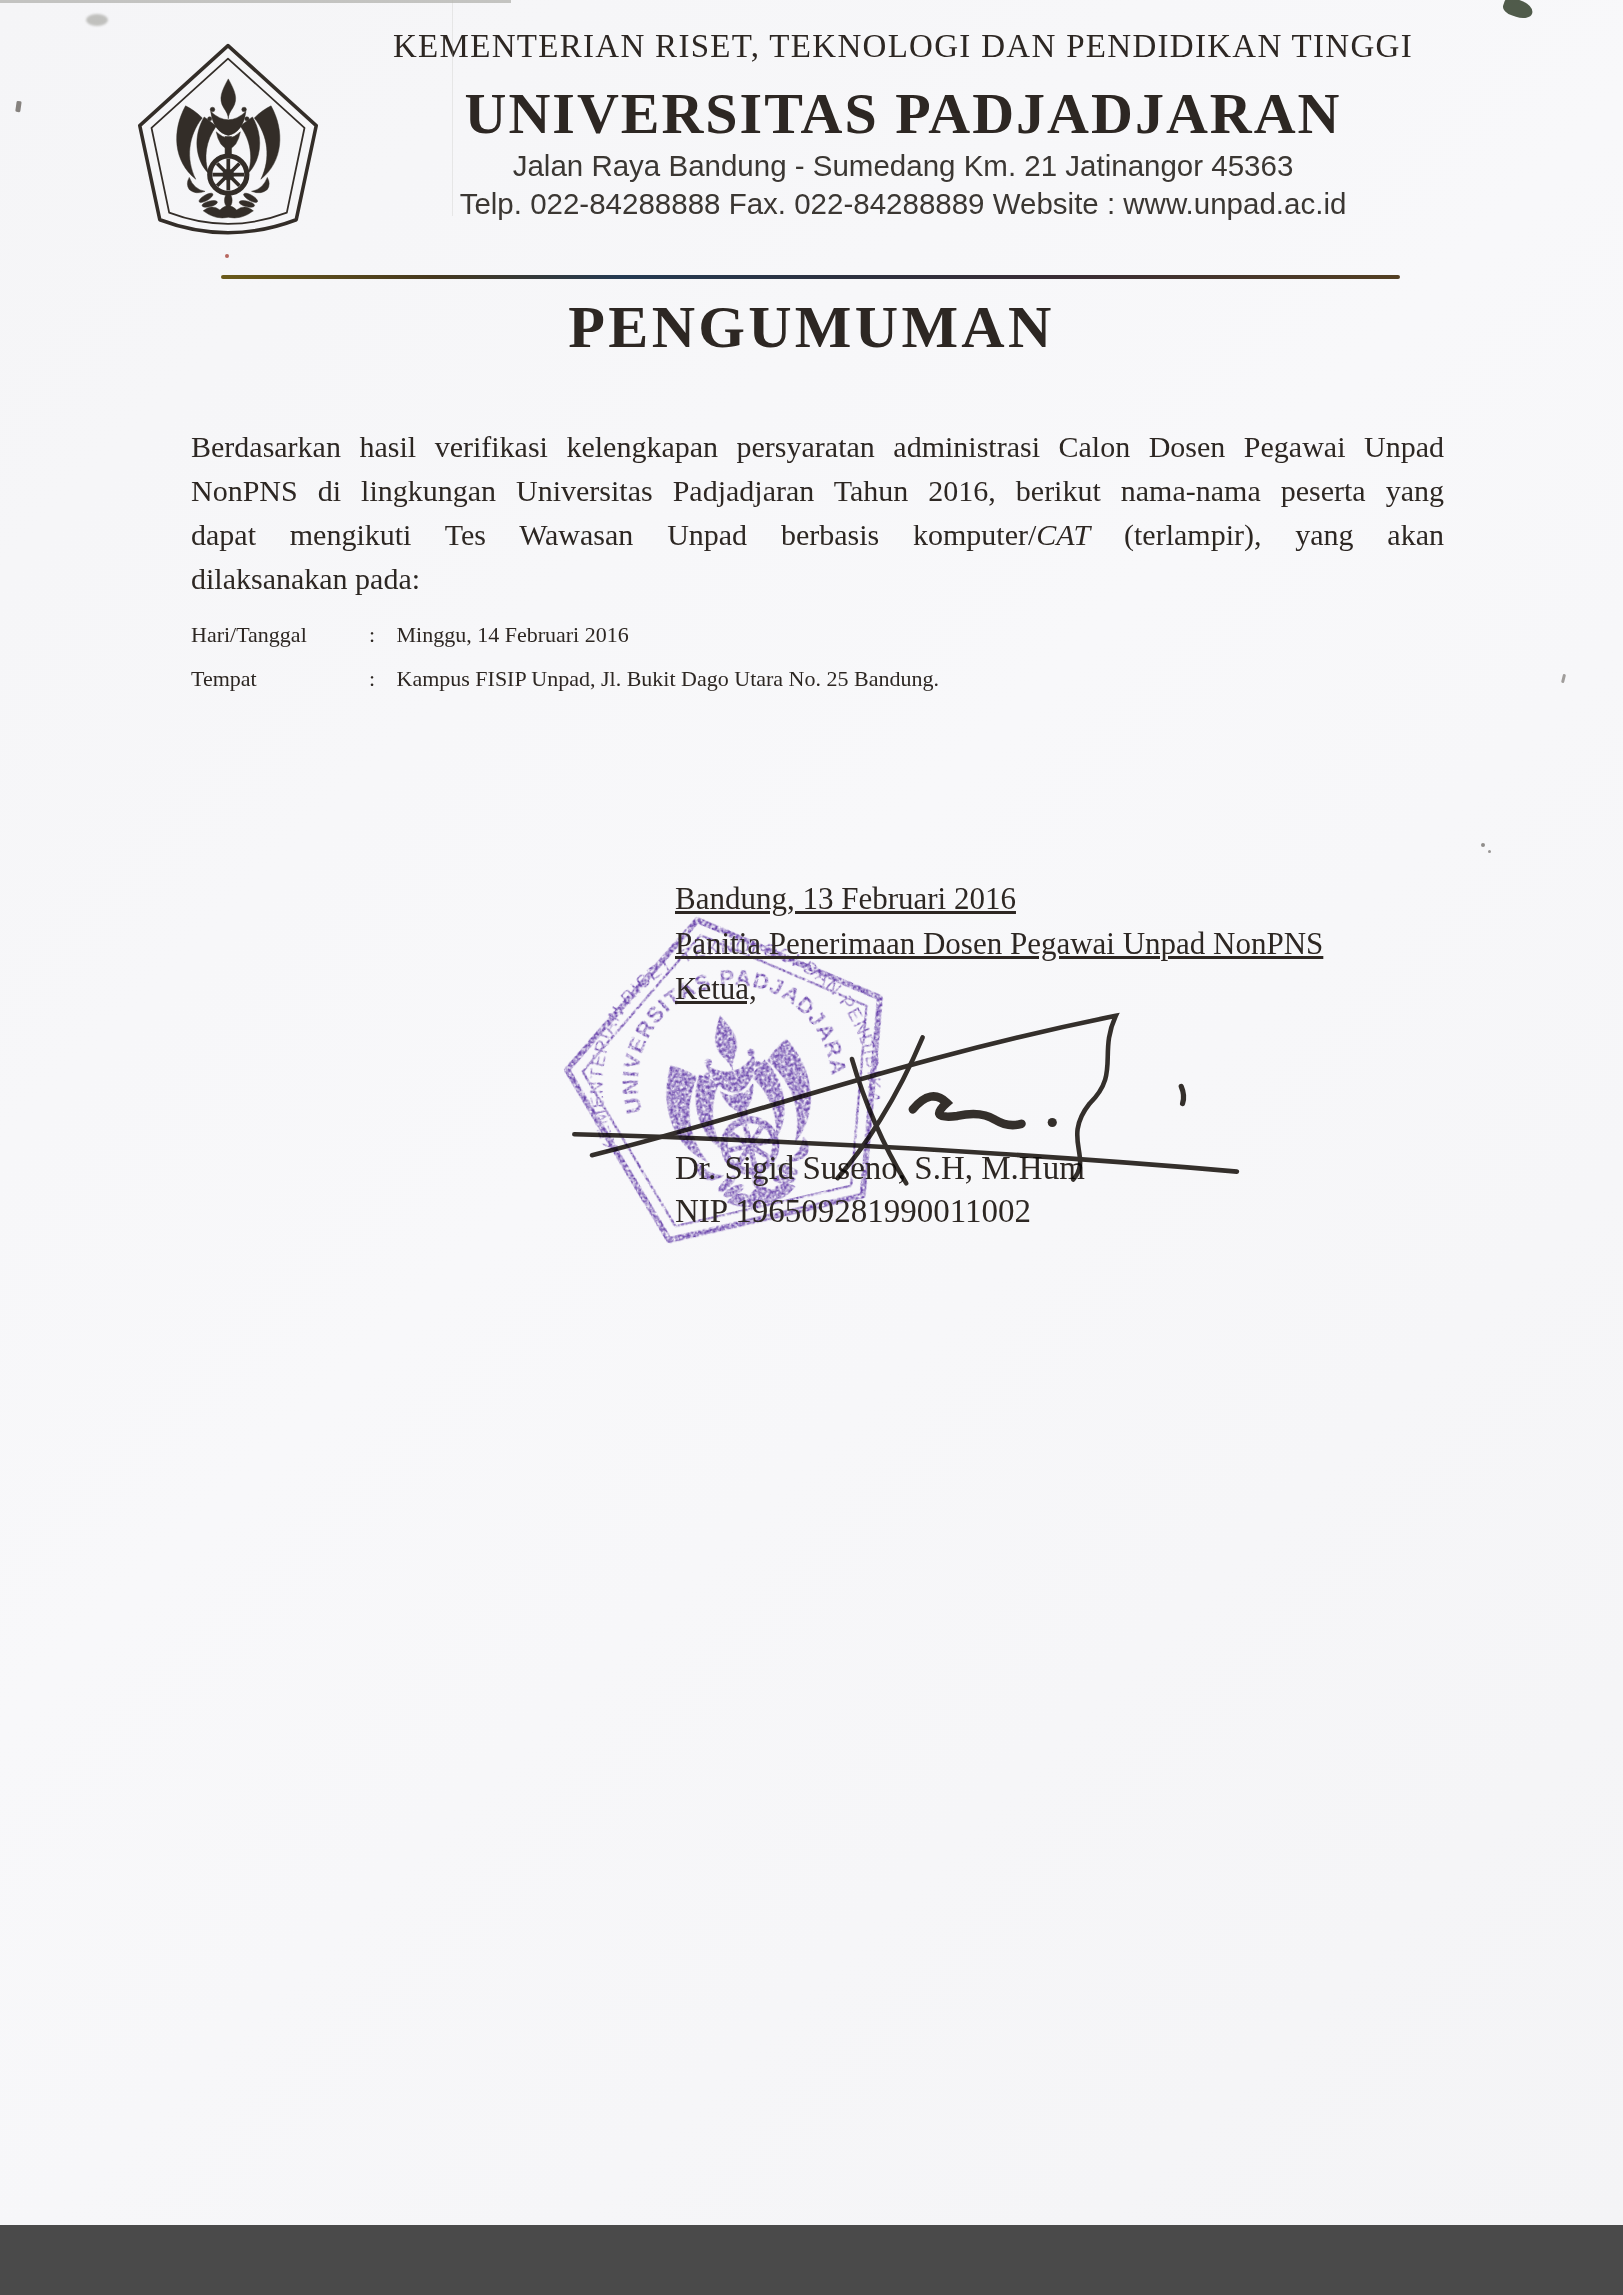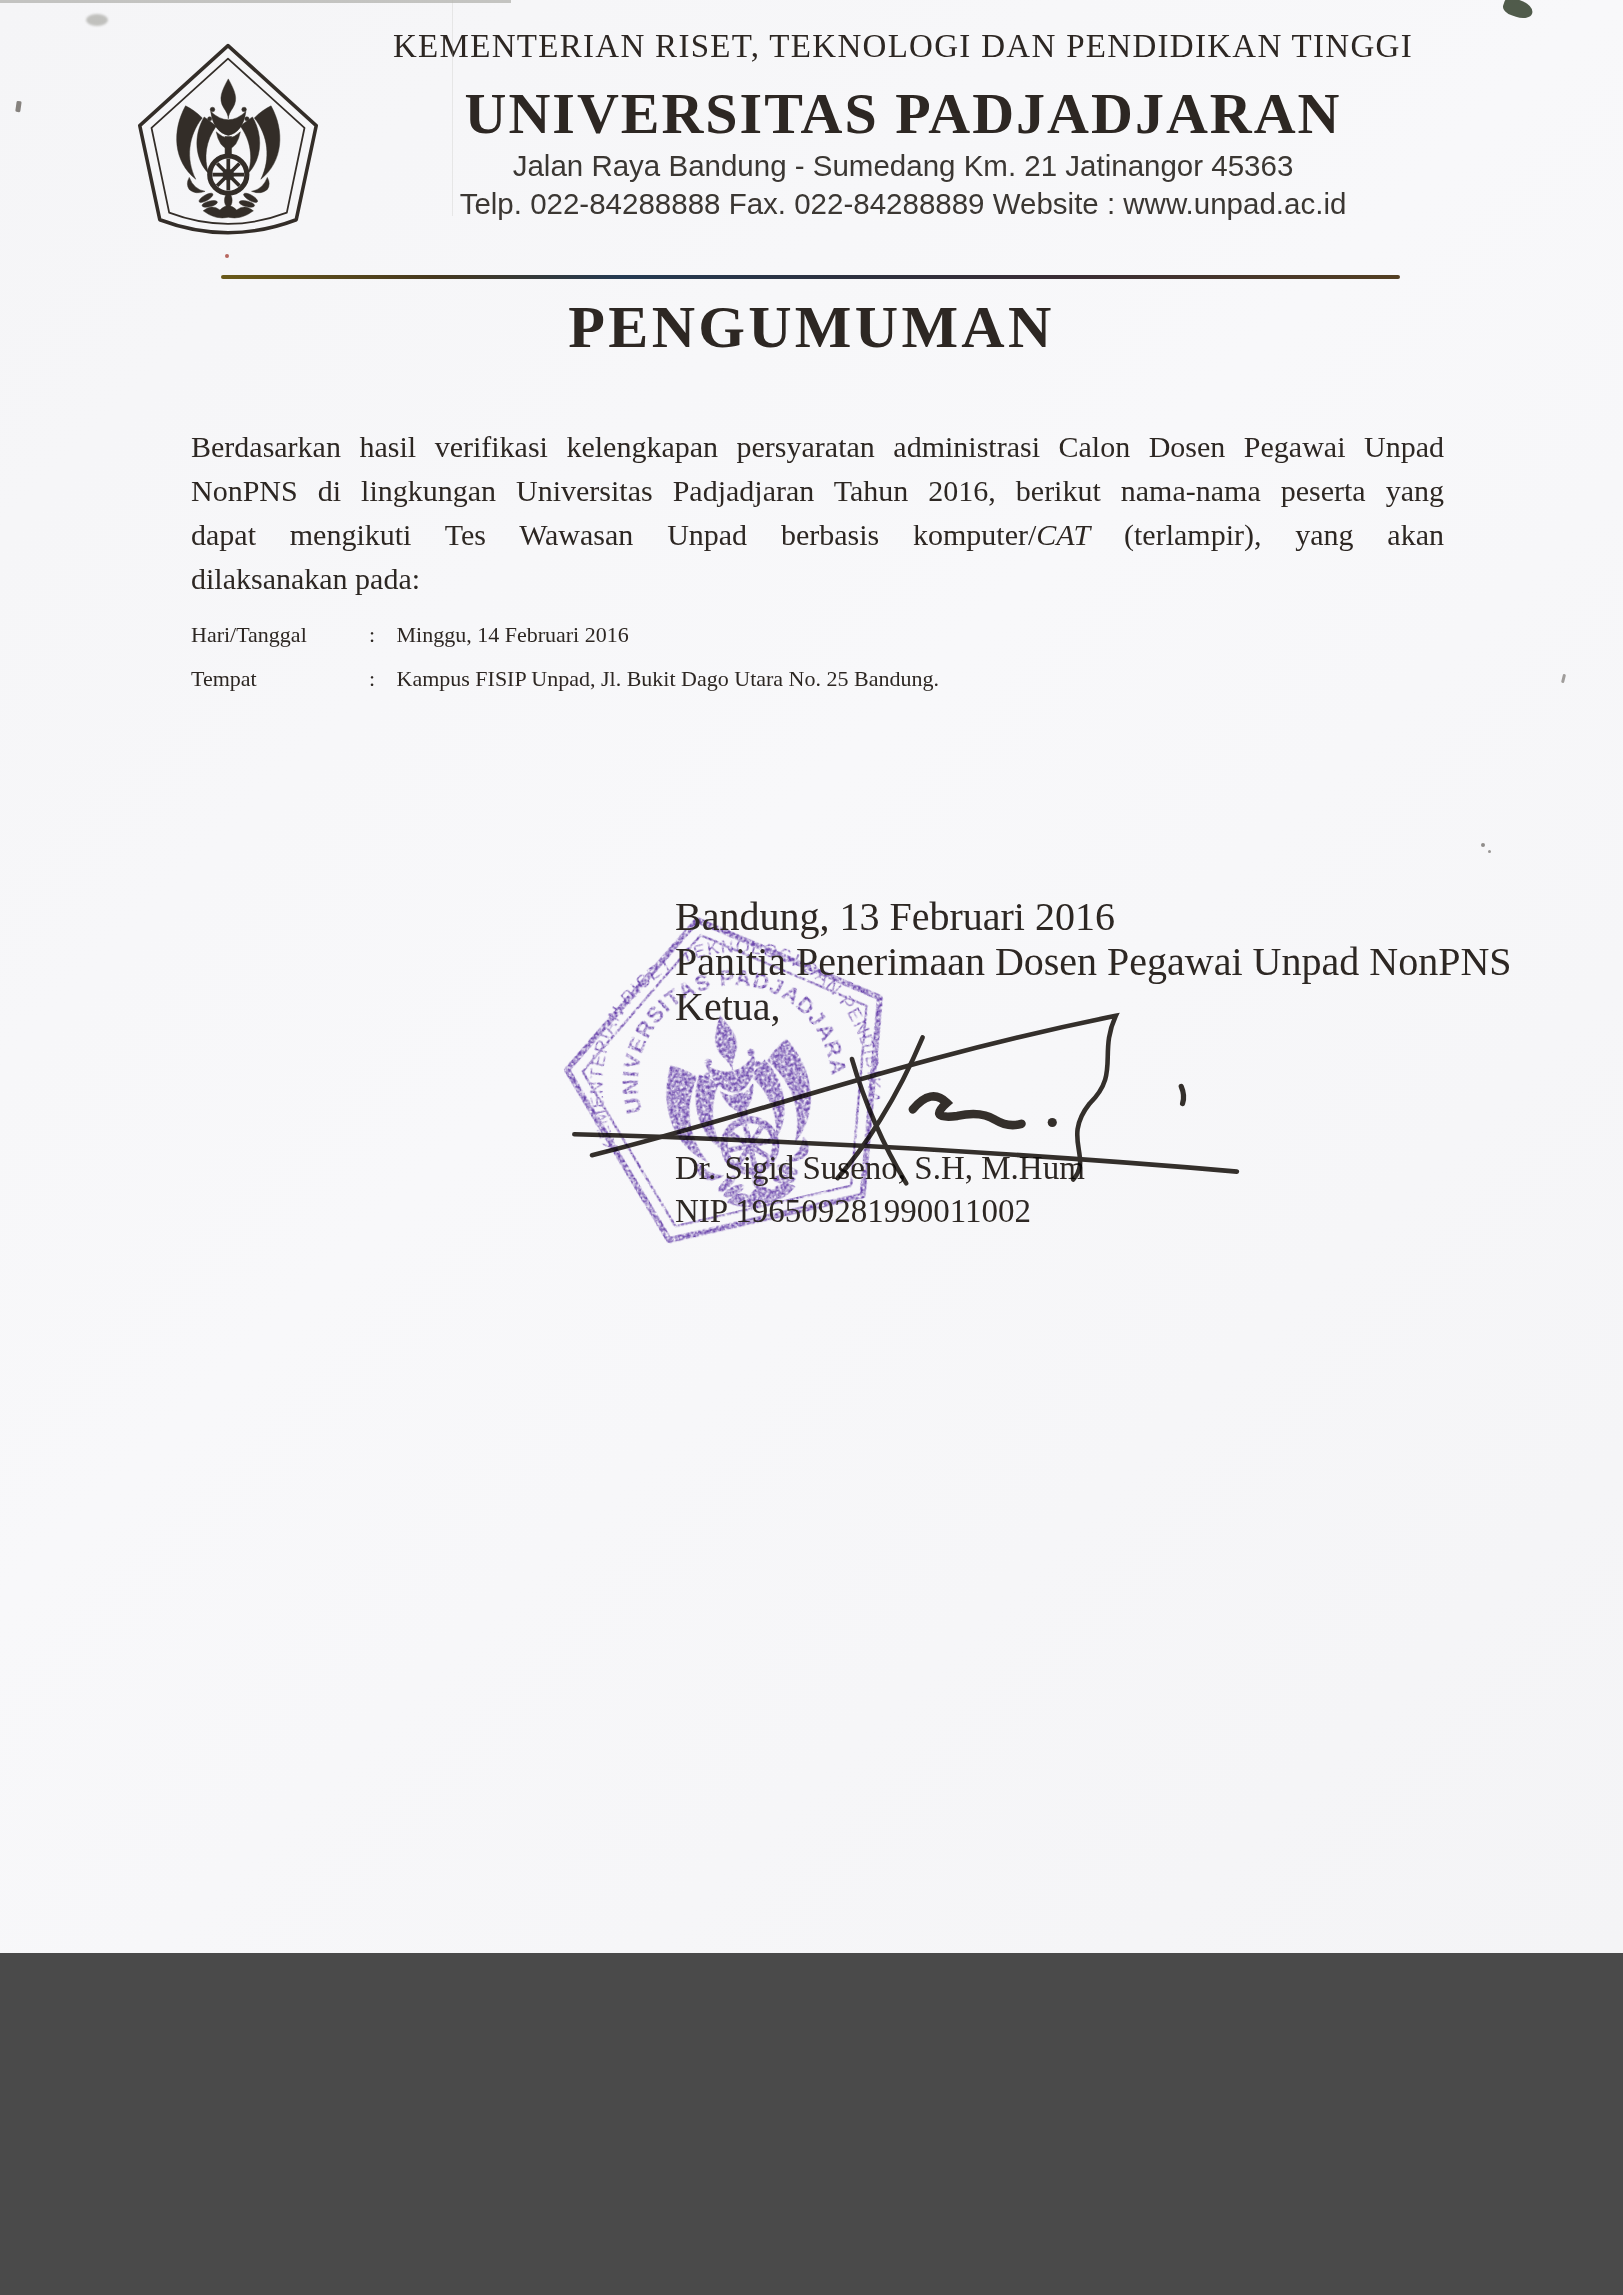--- a/index.html
+++ b/index.html
@@ -1,18 +1,18 @@
 <!DOCTYPE html>
 <html style="font-size:10.5px"><head>
 <meta charset="utf-8">
 <style>
   html,body{margin:0;padding:0;background:#4a4a4a;}
   .page{
     position:relative;
-    width:1623px;height:1953px;
+    width:1623px;height:2225px;
     margin:0 auto;
     background:linear-gradient(135deg,#f5f5f7 0%,#f8f8fa 45%,#f4f4f6 100%);
     font-family:"Liberation Serif",serif;
     color:#2d2723;
     overflow:hidden;
   }
   
   .logo{position:absolute;left:128px;top:31px;width:200px;height:221px;color:#332d28;}
   .lh-text{position:absolute;left:353px;top:27.5px;width:1100px;text-align:center;}
   .ministry{font-size:33px;letter-spacing:1.3px;white-space:nowrap;}
@@ -29,21 +29,21 @@
   .jline{text-align:justify;}
   .jline::after{content:"";display:inline-block;width:100%;height:0;}
   #p1{top:425px;}
   #p2{top:728px;}
   .details{position:absolute;left:191px;top:613px;font-size:22px;line-height:44px;}
   .drow{display:flex;}
   .dlabel{width:178px;}
   .dsep{width:27.5px;}
   .ital{font-style:italic;}
   
-  .closing{position:absolute;left:675px;top:894px;font-size:40px;line-height:45px;z-index:3;}
+  .closing{position:absolute;left:675px;top:876px;font-size:31px;line-height:45px;z-index:3;text-decoration:underline;}
   .name-block{position:absolute;left:675px;top:1147px;font-size:33px;line-height:43px;z-index:3;}
   
   .stamp{position:absolute;left:554px;top:901px;width:361px;height:361px;
     transform:rotate(-13deg);z-index:2;opacity:.93;mix-blend-mode:multiply;}
   .signature{position:absolute;left:556px;top:975px;width:694px;height:223px;z-index:4;mix-blend-mode:multiply;}
   
   .artifact{position:absolute;}
   .edge-top{left:0;top:0;width:511px;height:2.6px;background:#88887f;opacity:.45;}
   .smudge-topleft{left:86px;top:14.4px;width:22px;height:11.8px;background:#8d8d85;border-radius:50%;opacity:.5;filter:blur(1.3px);}
   .mark-topright{left:1503px;top:0;width:30px;height:17px;background:#33402c;border-radius:40% 60% 55% 45%;transform:rotate(18deg);opacity:.85;}

